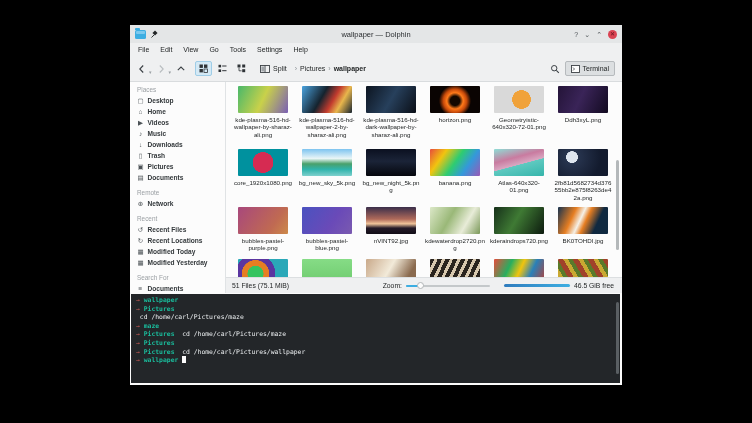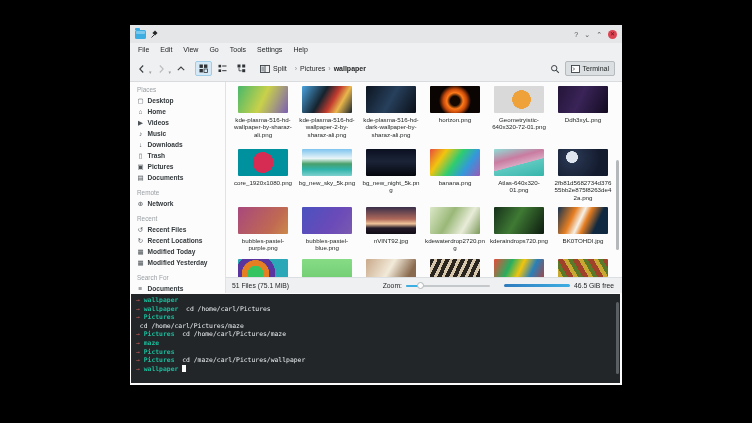--- a/index.html
+++ b/index.html
@@ -75,20 +75,21 @@
 <div class="window">
 
   <div class="titlebar">
     <span class="app-icon"></span>
     <span>
       <svg width="8" height="9" viewBox="0 0 8 9">
           <line x1="1.5" y1="7.5" x2="4" y2="5" stroke="#232627" stroke-width="0.9"></line>
           <rect x="3.2" y="1.2" width="3.6" height="3.6" fill="#232627" transform="rotate(45 5 3)"></rect>
         </svg>
     </span>
+    <span class="win-title">wallpaper — Dolphin</span>
     <span class="win-controls">
       <span class="wc">?</span>
       <span class="wc">⌄</span>
       <span class="wc">⌃</span>
       <span class="wc wc-close">✕</span>
     </span>
   </div>
 
   <div class="menubar" id="menubar">
       <span class="menu-item">File</span>
@@ -349,24 +350,23 @@
           <span>46.5 GiB free</span>
         </span>
       </div>
     </div>
   </div>
 
   <div class="terminal-wrap">
     <div class="terminal" id="terminal">
       <div class="t-scroll"></div>
     <div class="t-line"><span style="color: rgb(207, 91, 86);">→ </span><span style="color: rgb(26, 188, 156); font-weight: bold;">wallpaper</span></div>
-        <div class="t-line"><span style="color: rgb(207, 91, 86);">→ </span><span style="color: rgb(26, 188, 156); font-weight: bold;">wallpaper</span><span style="color: rgb(236, 239, 241);">  cd /home/carl/Pictures</span></div>
         <div class="t-line"><span style="color: rgb(207, 91, 86);">→ </span><span style="color: rgb(26, 188, 156); font-weight: bold;">Pictures</span></div>
         <div class="t-line"><span style="color: rgb(236, 239, 241);"> cd /home/carl/Pictures/maze</span></div>
+        <div class="t-line"><span style="color: rgb(207, 91, 86);">→ </span><span style="color: rgb(26, 188, 156); font-weight: bold;">maze</span></div>
         <div class="t-line"><span style="color: rgb(207, 91, 86);">→ </span><span style="color: rgb(26, 188, 156); font-weight: bold;">Pictures</span><span style="color: rgb(236, 239, 241);">  cd /home/carl/Pictures/maze</span></div>
-        <div class="t-line"><span style="color: rgb(207, 91, 86);">→ </span><span style="color: rgb(26, 188, 156); font-weight: bold;">maze</span></div>
         <div class="t-line"><span style="color: rgb(207, 91, 86);">→ </span><span style="color: rgb(26, 188, 156); font-weight: bold;">Pictures</span></div>
-        <div class="t-line"><span style="color: rgb(207, 91, 86);">→ </span><span style="color: rgb(26, 188, 156); font-weight: bold;">Pictures</span><span style="color: rgb(236, 239, 241);">  cd /maze/carl/Pictures/wallpaper</span></div>
+        <div class="t-line"><span style="color: rgb(207, 91, 86);">→ </span><span style="color: rgb(26, 188, 156); font-weight: bold;">Pictures</span><span style="color: rgb(236, 239, 241);">  cd /home/carl/Pictures/wallpaper</span></div>
         <div class="t-line"><span style="color: rgb(207, 91, 86);">→ </span><span style="color: rgb(26, 188, 156); font-weight: bold;">wallpaper </span><span class="t-cursor" style="background: rgb(252, 252, 252);"></span></div>
       </div>
   </div>
 
 </div>
 
 </body></html>

